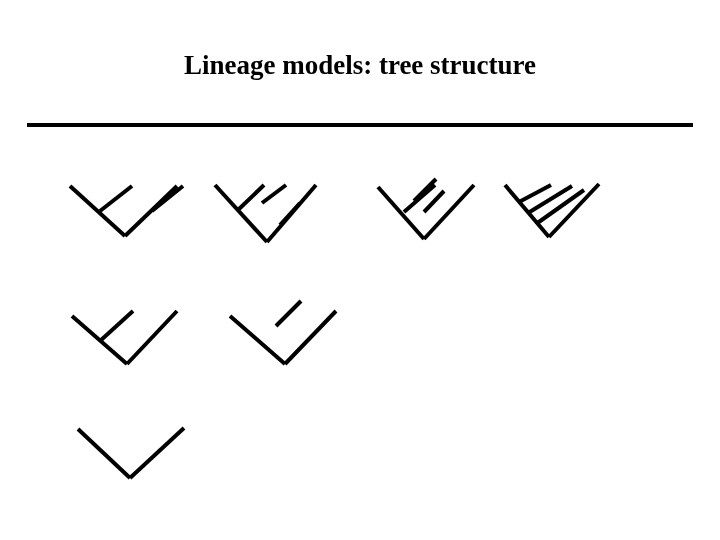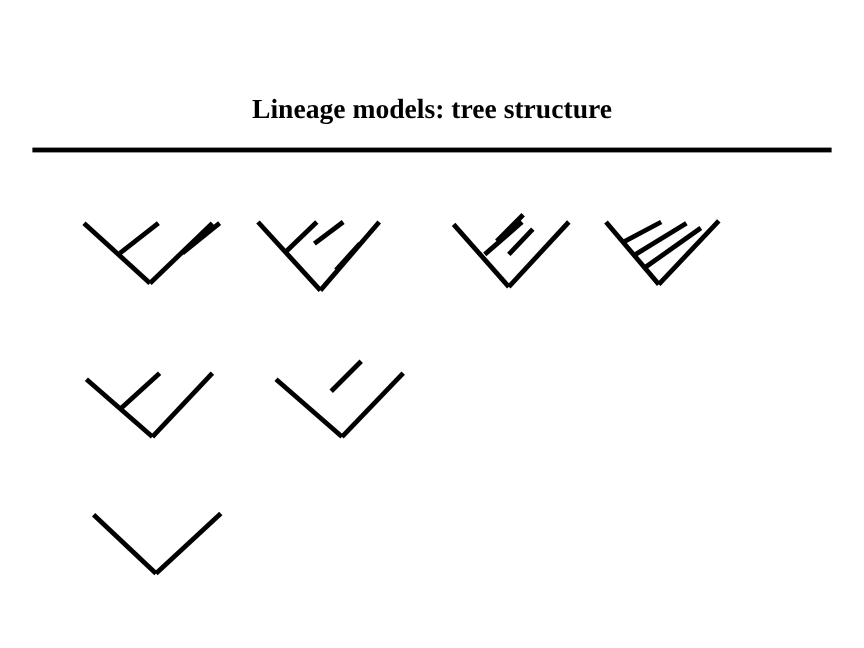--- a/index.html
+++ b/index.html
@@ -15,26 +15,26 @@
   }
   #slide {
     position: relative;
     width: 720px;
     height: 540px;
     background: #ffffff;
   }
   #slide-title {
     position: absolute;
     left: 0;
-    top: 72px;
+    top: 46px;
     width: 720px;
     text-align: center;
     font-family: "Liberation Serif", serif;
     font-weight: bold;
-    font-size: 23px;
+    font-size: 27px;
     line-height: 38px;
     color: #000000;
     letter-spacing: 0px;
     white-space: nowrap;
   }
   #title-rule {
     position: absolute;
     left: 27px;
     top: 123px;
     width: 666px;

